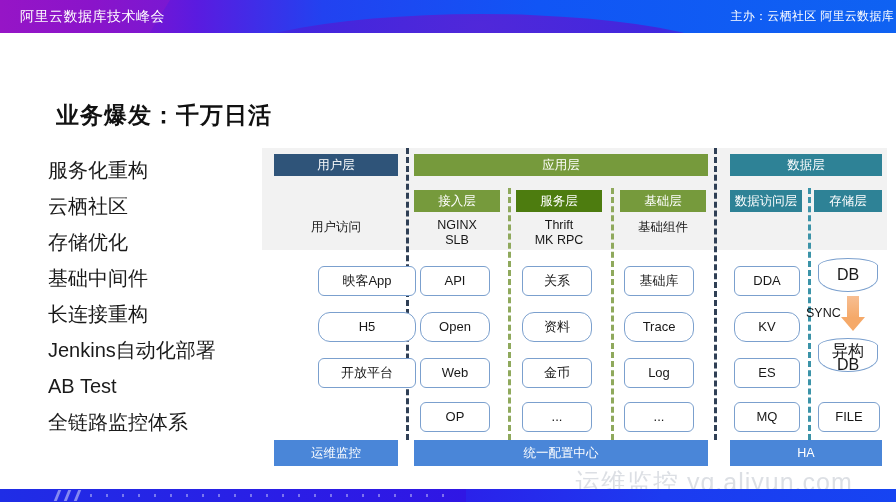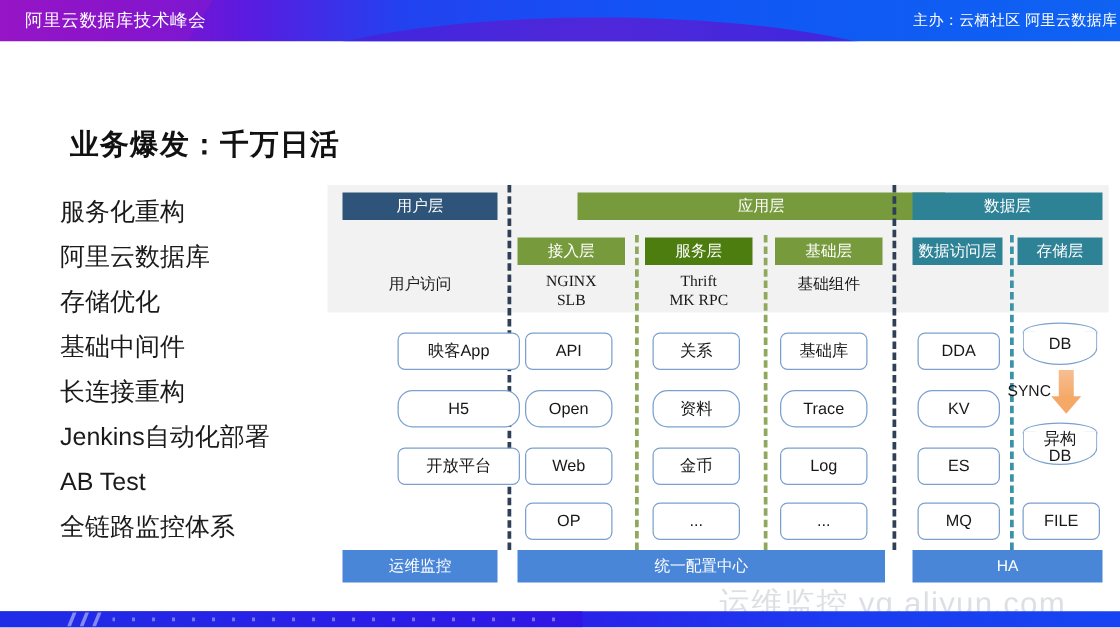--- a/index.html
+++ b/index.html
@@ -101,21 +101,21 @@
   .layerbar {
     position: absolute;
     height: 22px;
     line-height: 22px;
     text-align: center;
     color: #ffffff;
     font-size: 12.5px;
     white-space: nowrap;
   }
   .layerbar.user   { left: 12px;  top: 6px; width: 124px; background: #2F5479; }
-  .layerbar.app    { left: 152px; top: 6px; width: 294px; background: #769A3C; margin-left: 48px; }
+  .layerbar.app    { left: 152px; top: 6px; width: 294px; background: #769A3C; }
   .layerbar.data   { left: 468px; top: 6px; width: 152px; background: #2E8296; }
 
   
   .sublayer {
     position: absolute;
     top: 42px;
     height: 22px;
     line-height: 22px;
     text-align: center;
     color: #ffffff;
@@ -130,21 +130,20 @@
 
   
   .subcap {
     position: absolute;
     top: 70px;
     text-align: center;
     font-size: 12.5px;
     color: #181818;
     line-height: 15px;
     white-space: nowrap;
-    font-family: Liberation Serif, serif;
   }
   .subcap.c0 { left: 12px;  width: 124px; top: 72px; }
   .subcap.c1 { left: 152px; width: 86px; }
   .subcap.c2 { left: 254px; width: 86px; }
   .subcap.c3 { left: 358px; width: 86px; top: 72px; }
 
   
   .vdiv-major {
     position: absolute;
     top: 0;
@@ -215,21 +214,21 @@
     width: 58px; height: 14px;
     border: 1px solid #7BA0CE;
     border-radius: 50%;
     background: #ffffff;
   }
   .cyl .label {
     position: absolute;
     left: 0; top: 10px;
     width: 60px;
     text-align: center;
-    font-size: 13px;
+    font-size: 16px;
     color: #181818;
     line-height: 14px;
   }
   .cyl.db   { top: 110px; }
   .cyl.heter{ top: 190px; }
   .cyl.heter .label { top: 6px; }
 
   
   .sync-arrow {
     position: absolute;
@@ -320,21 +319,21 @@
   <div class="topbar-arc"></div>
   <div class="topbar-leftblock"></div>
   <div class="topbar-title">阿里云数据库技术峰会</div>
   <div class="topbar-right">主办：云栖社区 阿里云数据库</div>
 </div>
 
 <div class="slide-title">业务爆发：千万日活</div>
 
 <div class="left-list">
   <div class="left-list-item">服务化重构</div>
-  <div class="left-list-item">阿里云数据库</div>
+  <div class="left-list-item">云栖社区</div>
   <div class="left-list-item">存储优化</div>
   <div class="left-list-item">基础中间件</div>
   <div class="left-list-item">长连接重构</div>
   <div class="left-list-item">Jenkins自动化部署</div>
   <div class="left-list-item">AB Test</div>
   <div class="left-list-item">全链路监控体系</div>
 </div>
 
 <div class="diagram">
 

